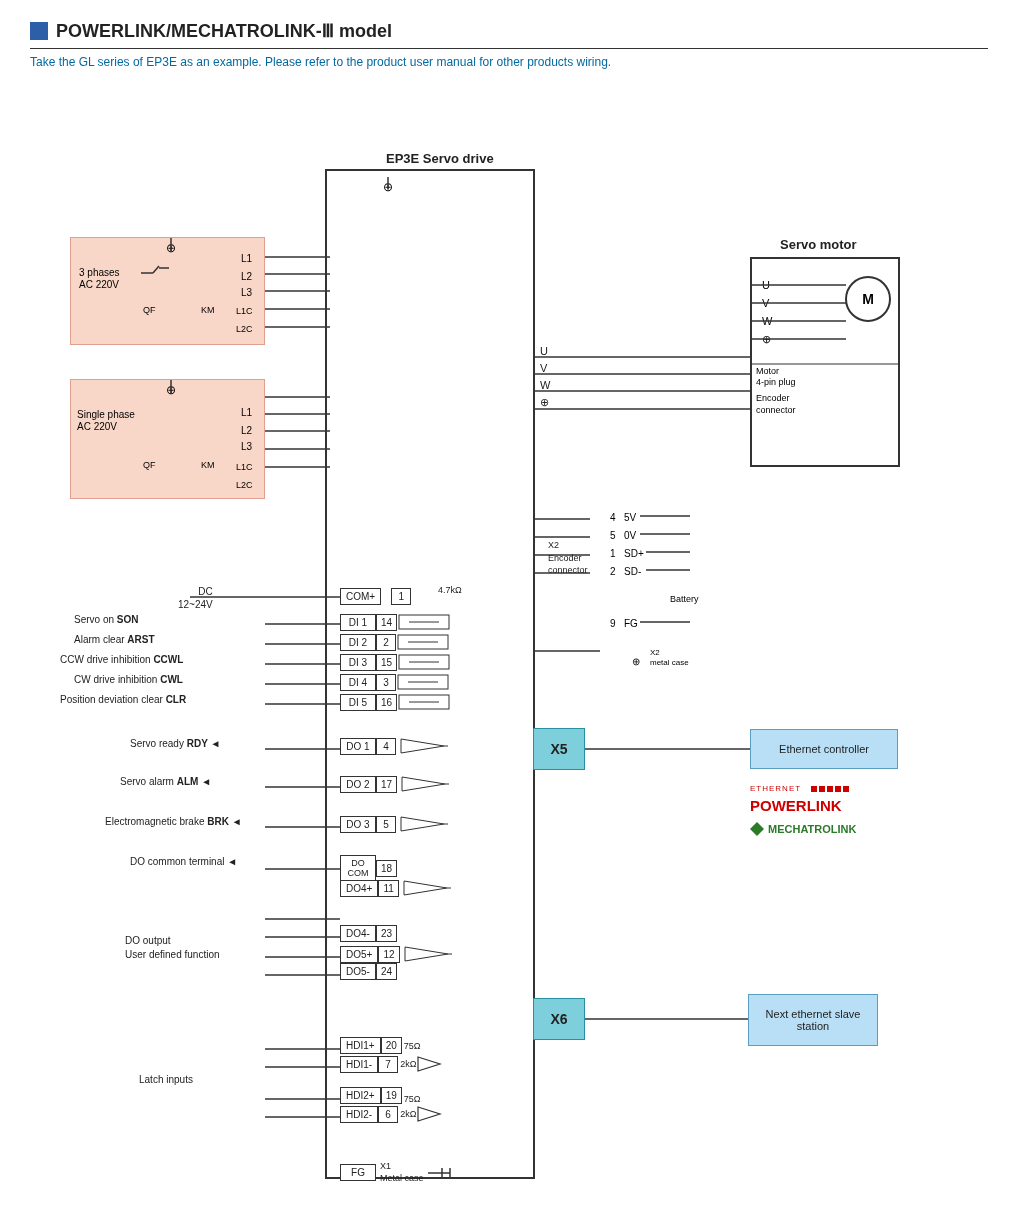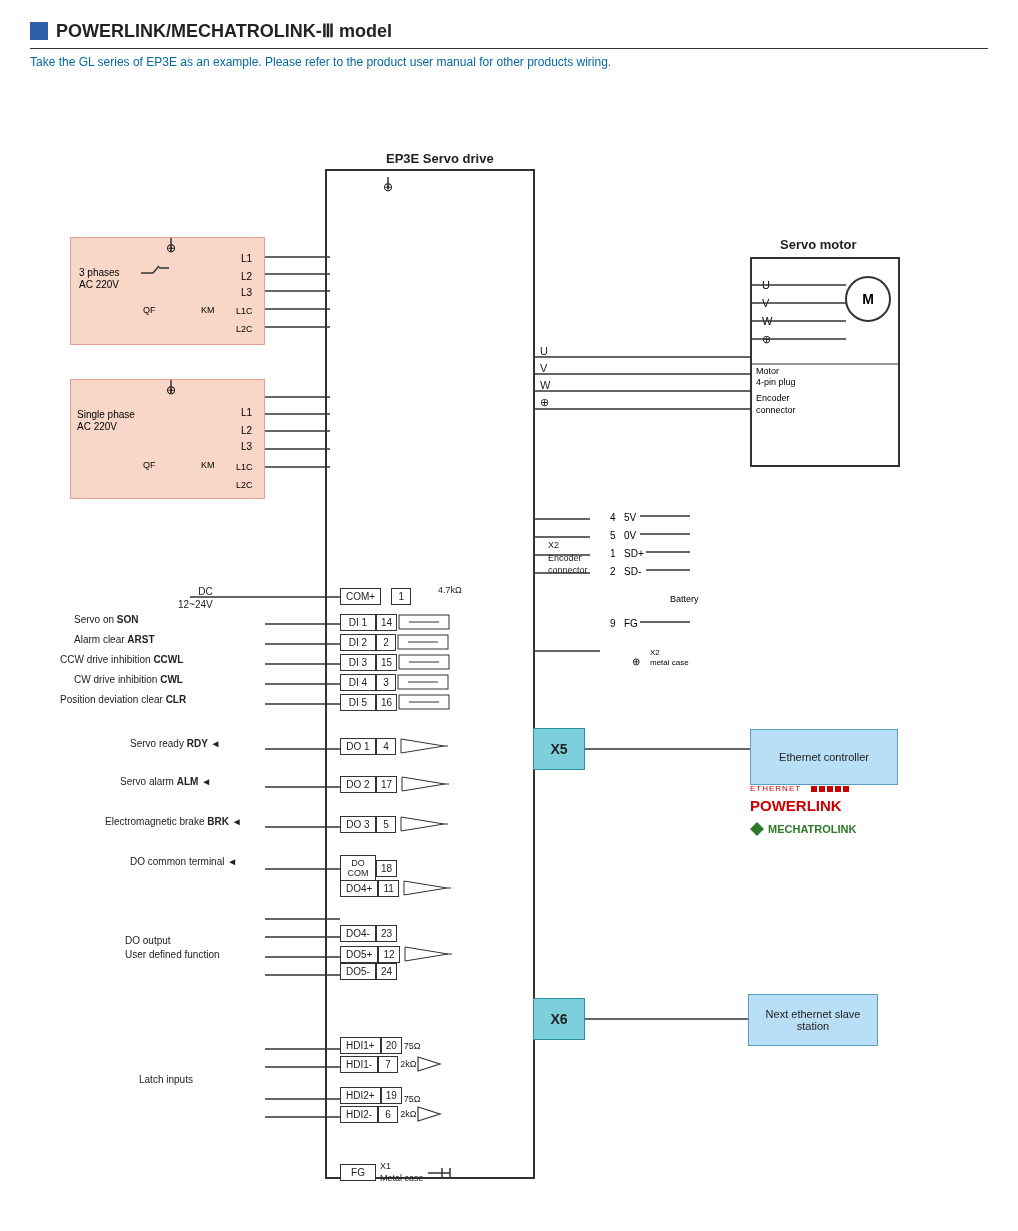--- a/index.html
+++ b/index.html
@@ -124,21 +124,21 @@
       font-size: 14px;
       font-weight: bold;
     }
 
     
     .eth-controller-box {
       position: absolute;
       left: 720px;
       top: 640px;
       width: 148px;
-      height: 56px;
+      height: 40px;
       background: #b8dff5;
       border: 1.5px solid #5a9fc0;
       display: flex;
       align-items: center;
       justify-content: center;
       font-size: 11px;
     }
 
     
     .next-eth-box {

